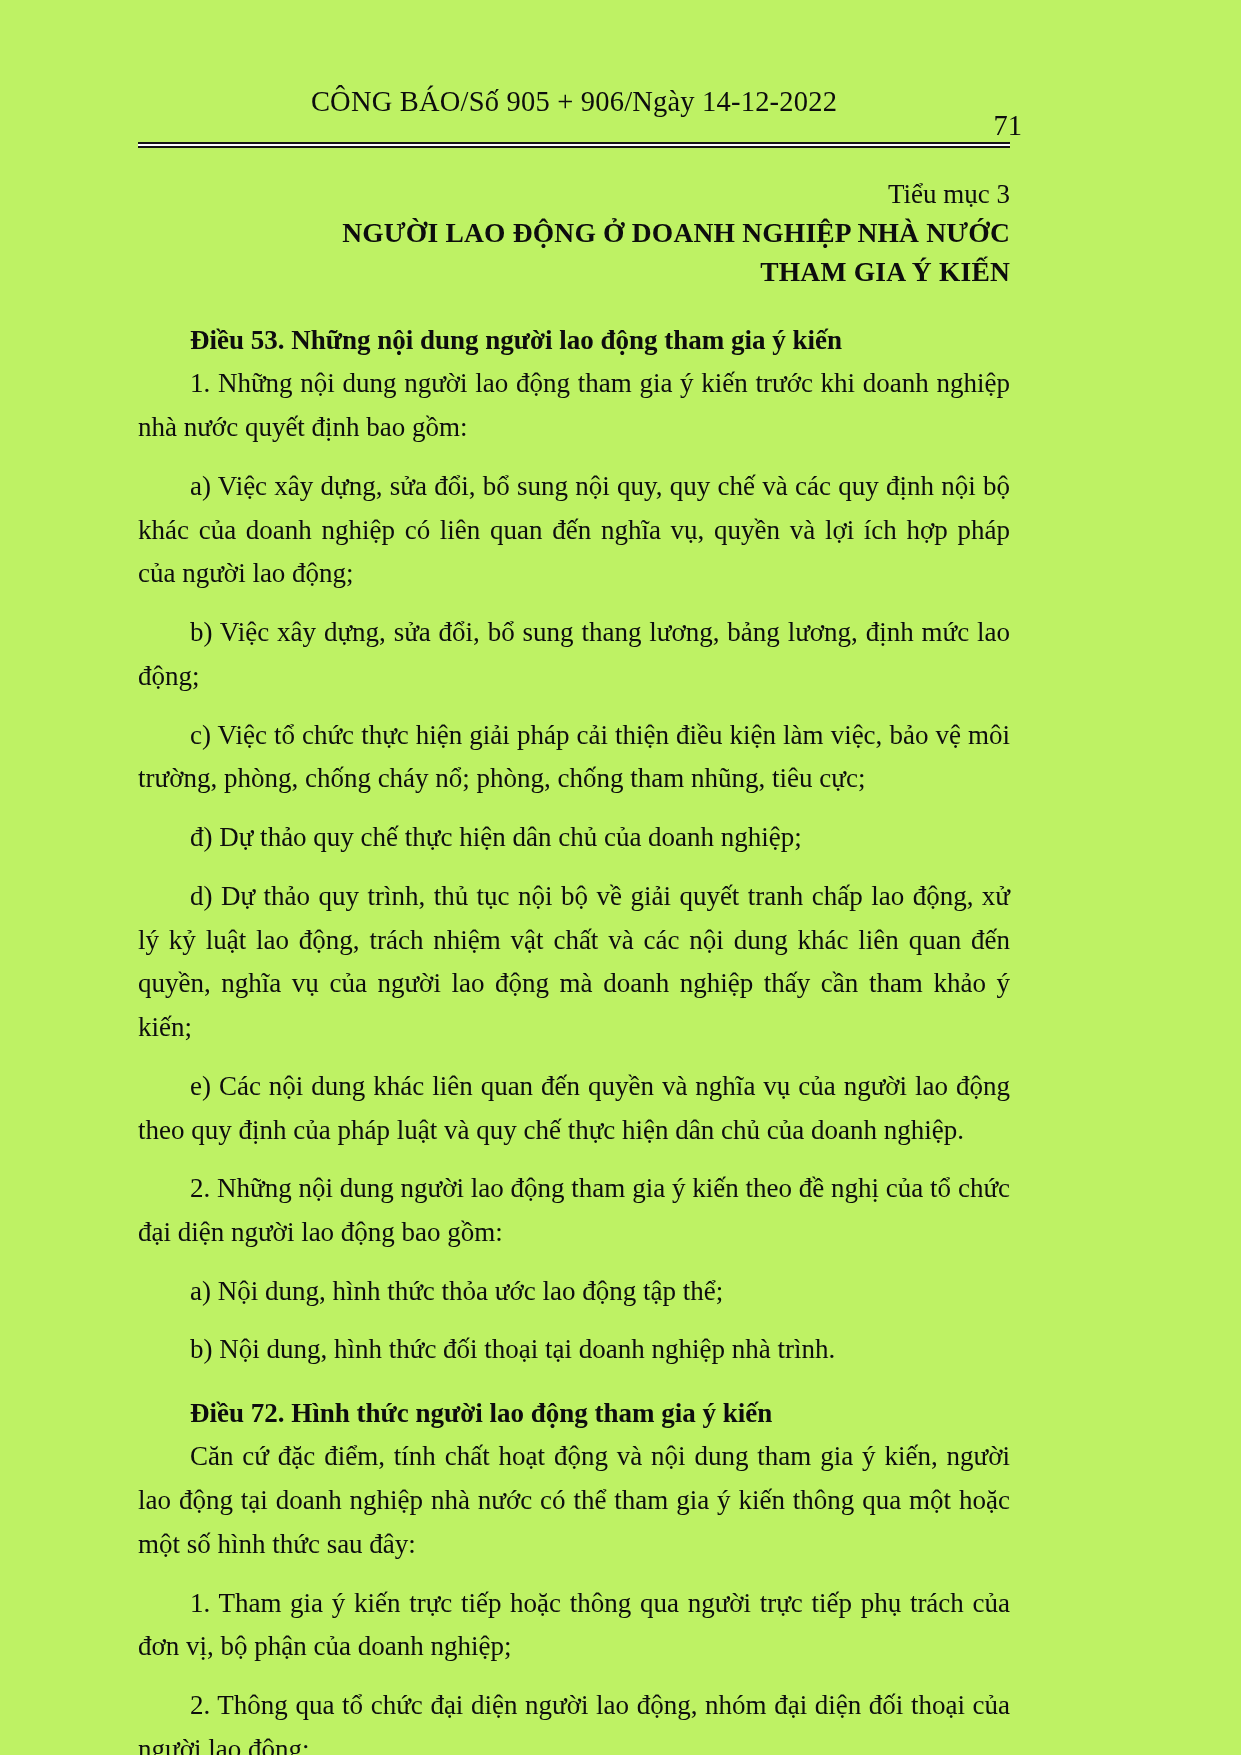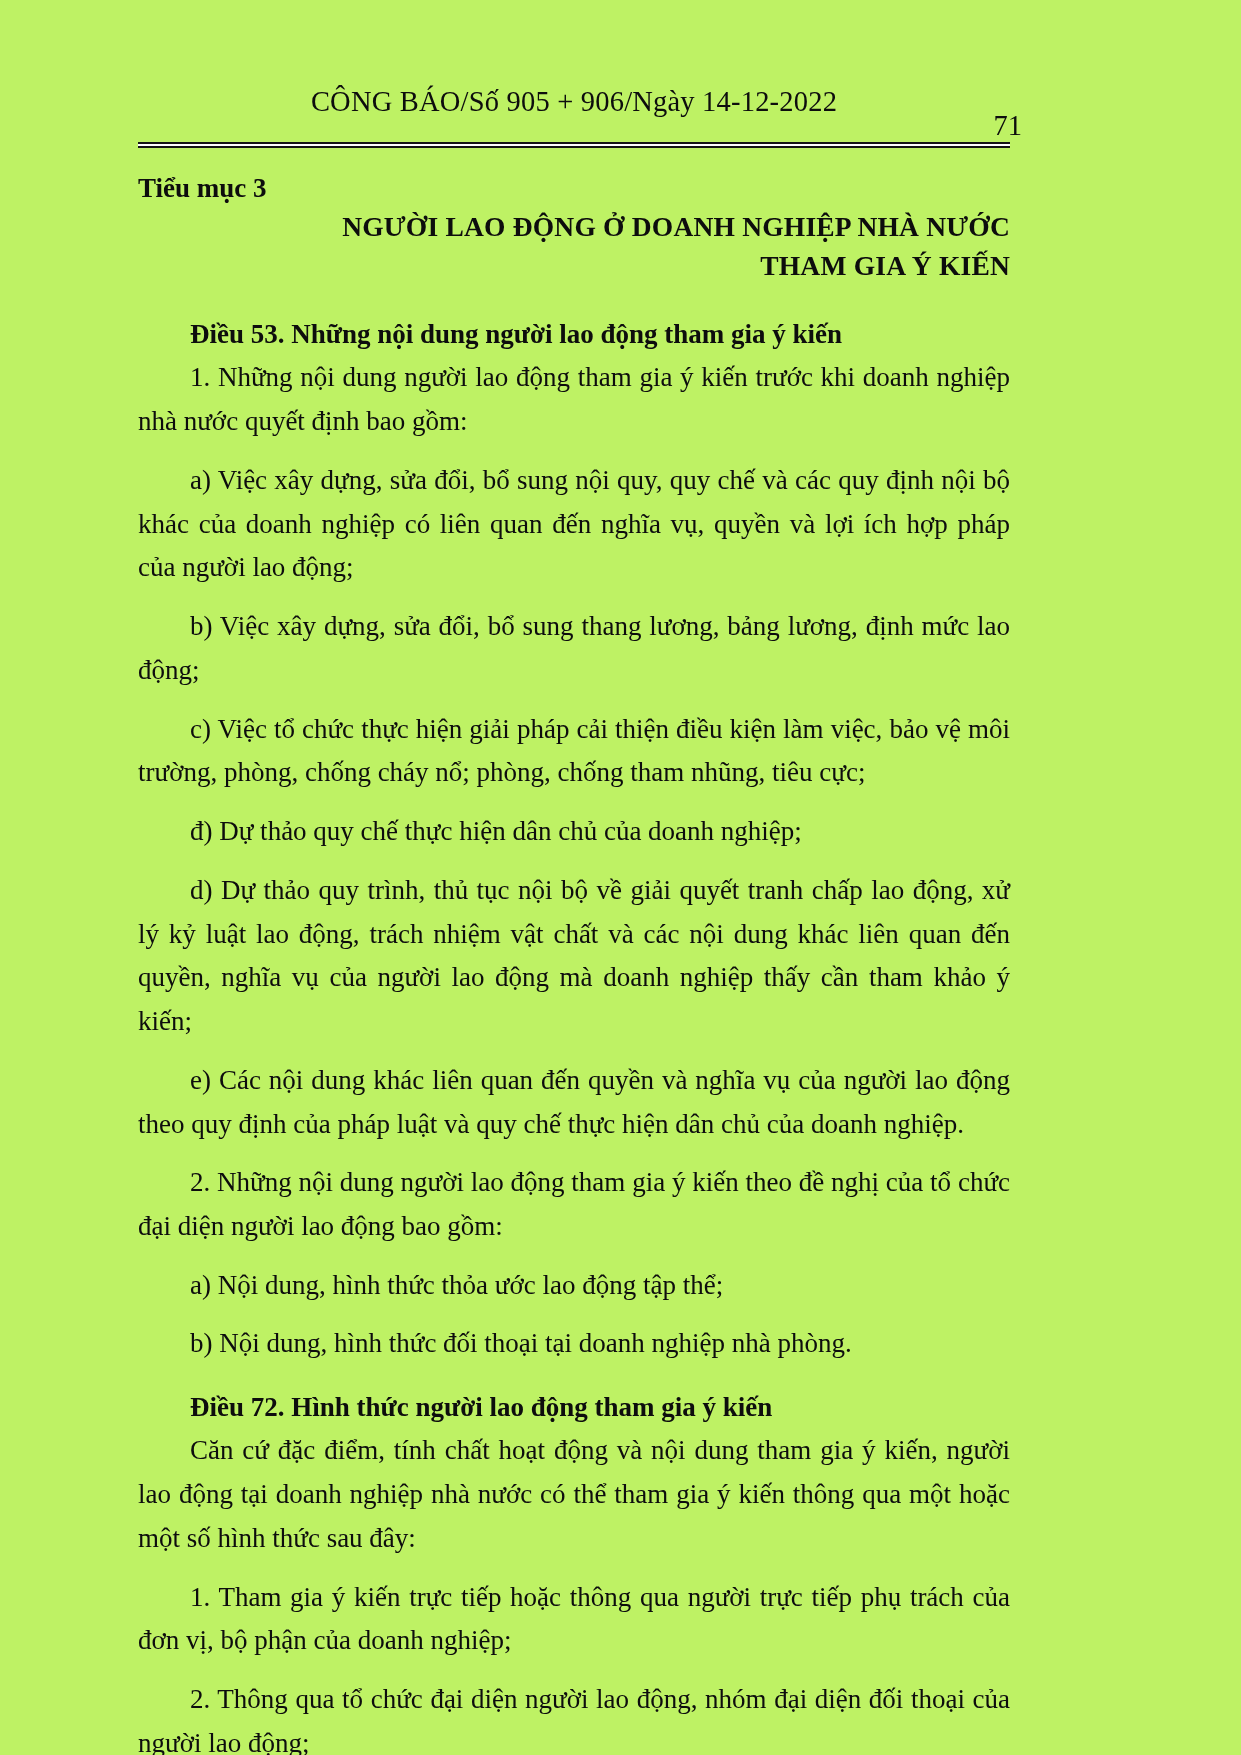--- a/index.html
+++ b/index.html
@@ -54,24 +54,24 @@
     border-bottom: 2px solid #151515;
     height: 2px;
     margin: 4px 0 0 0;
     padding: 0;
     background: #ffffff;
     width: 100%;
   }
 
   
   .subsection-label {
-    text-align: left;
-    font-weight: bold;
+    text-align: right;
+    font-weight: normal;
     font-size: 27px;
-    margin-top: 22px;
+    margin-top: 28px;
     line-height: 1.38;
   }
   .subsection-title {
     text-align: right;
     font-weight: bold;
     font-size: 27.5px;
     line-height: 1.42;
     letter-spacing: 0.2px;
   }
   .subsection-title .ln {
@@ -124,21 +124,21 @@
     <div class="article-heading">Điều 53. Những nội dung người lao động tham gia ý kiến</div>
     <p class="para first">1. Những nội dung người lao động tham gia ý kiến trước khi doanh nghiệp nhà nước quyết định bao gồm:</p>
     <p class="para">a) Việc xây dựng, sửa đổi, bổ sung nội quy, quy chế và các quy định nội bộ khác của doanh nghiệp có liên quan đến nghĩa vụ, quyền và lợi ích hợp pháp của người lao động;</p>
     <p class="para">b) Việc xây dựng, sửa đổi, bổ sung thang lương, bảng lương, định mức lao động;</p>
     <p class="para">c) Việc tổ chức thực hiện giải pháp cải thiện điều kiện làm việc, bảo vệ môi trường, phòng, chống cháy nổ; phòng, chống tham nhũng, tiêu cực;</p>
     <p class="para">đ) Dự thảo quy chế thực hiện dân chủ của doanh nghiệp;</p>
     <p class="para">d) Dự thảo quy trình, thủ tục nội bộ về giải quyết tranh chấp lao động, xử lý kỷ luật lao động, trách nhiệm vật chất và các nội dung khác liên quan đến quyền, nghĩa vụ của người lao động mà doanh nghiệp thấy cần tham khảo ý kiến;</p>
     <p class="para">e) Các nội dung khác liên quan đến quyền và nghĩa vụ của người lao động theo quy định của pháp luật và quy chế thực hiện dân chủ của doanh nghiệp.</p>
     <p class="para">2. Những nội dung người lao động tham gia ý kiến theo đề nghị của tổ chức đại diện người lao động bao gồm:</p>
     <p class="para">a) Nội dung, hình thức thỏa ước lao động tập thể;</p>
-    <p class="para">b) Nội dung, hình thức đối thoại tại doanh nghiệp nhà phòng.</p>
+    <p class="para">b) Nội dung, hình thức đối thoại tại doanh nghiệp nhà trình.</p>
 
     <div class="article-heading tight">Điều 72. Hình thức người lao động tham gia ý kiến</div>
     <p class="para first">Căn cứ đặc điểm, tính chất hoạt động và nội dung tham gia ý kiến, người lao động tại doanh nghiệp nhà nước có thể tham gia ý kiến thông qua một hoặc một số hình thức sau đây:</p>
     <p class="para">1. Tham gia ý kiến trực tiếp hoặc thông qua người trực tiếp phụ trách của đơn vị, bộ phận của doanh nghiệp;</p>
     <p class="para">2. Thông qua tổ chức đại diện người lao động, nhóm đại diện đối thoại của người lao động;</p>
 
   </div>
 </div>
 
 </body></html>

